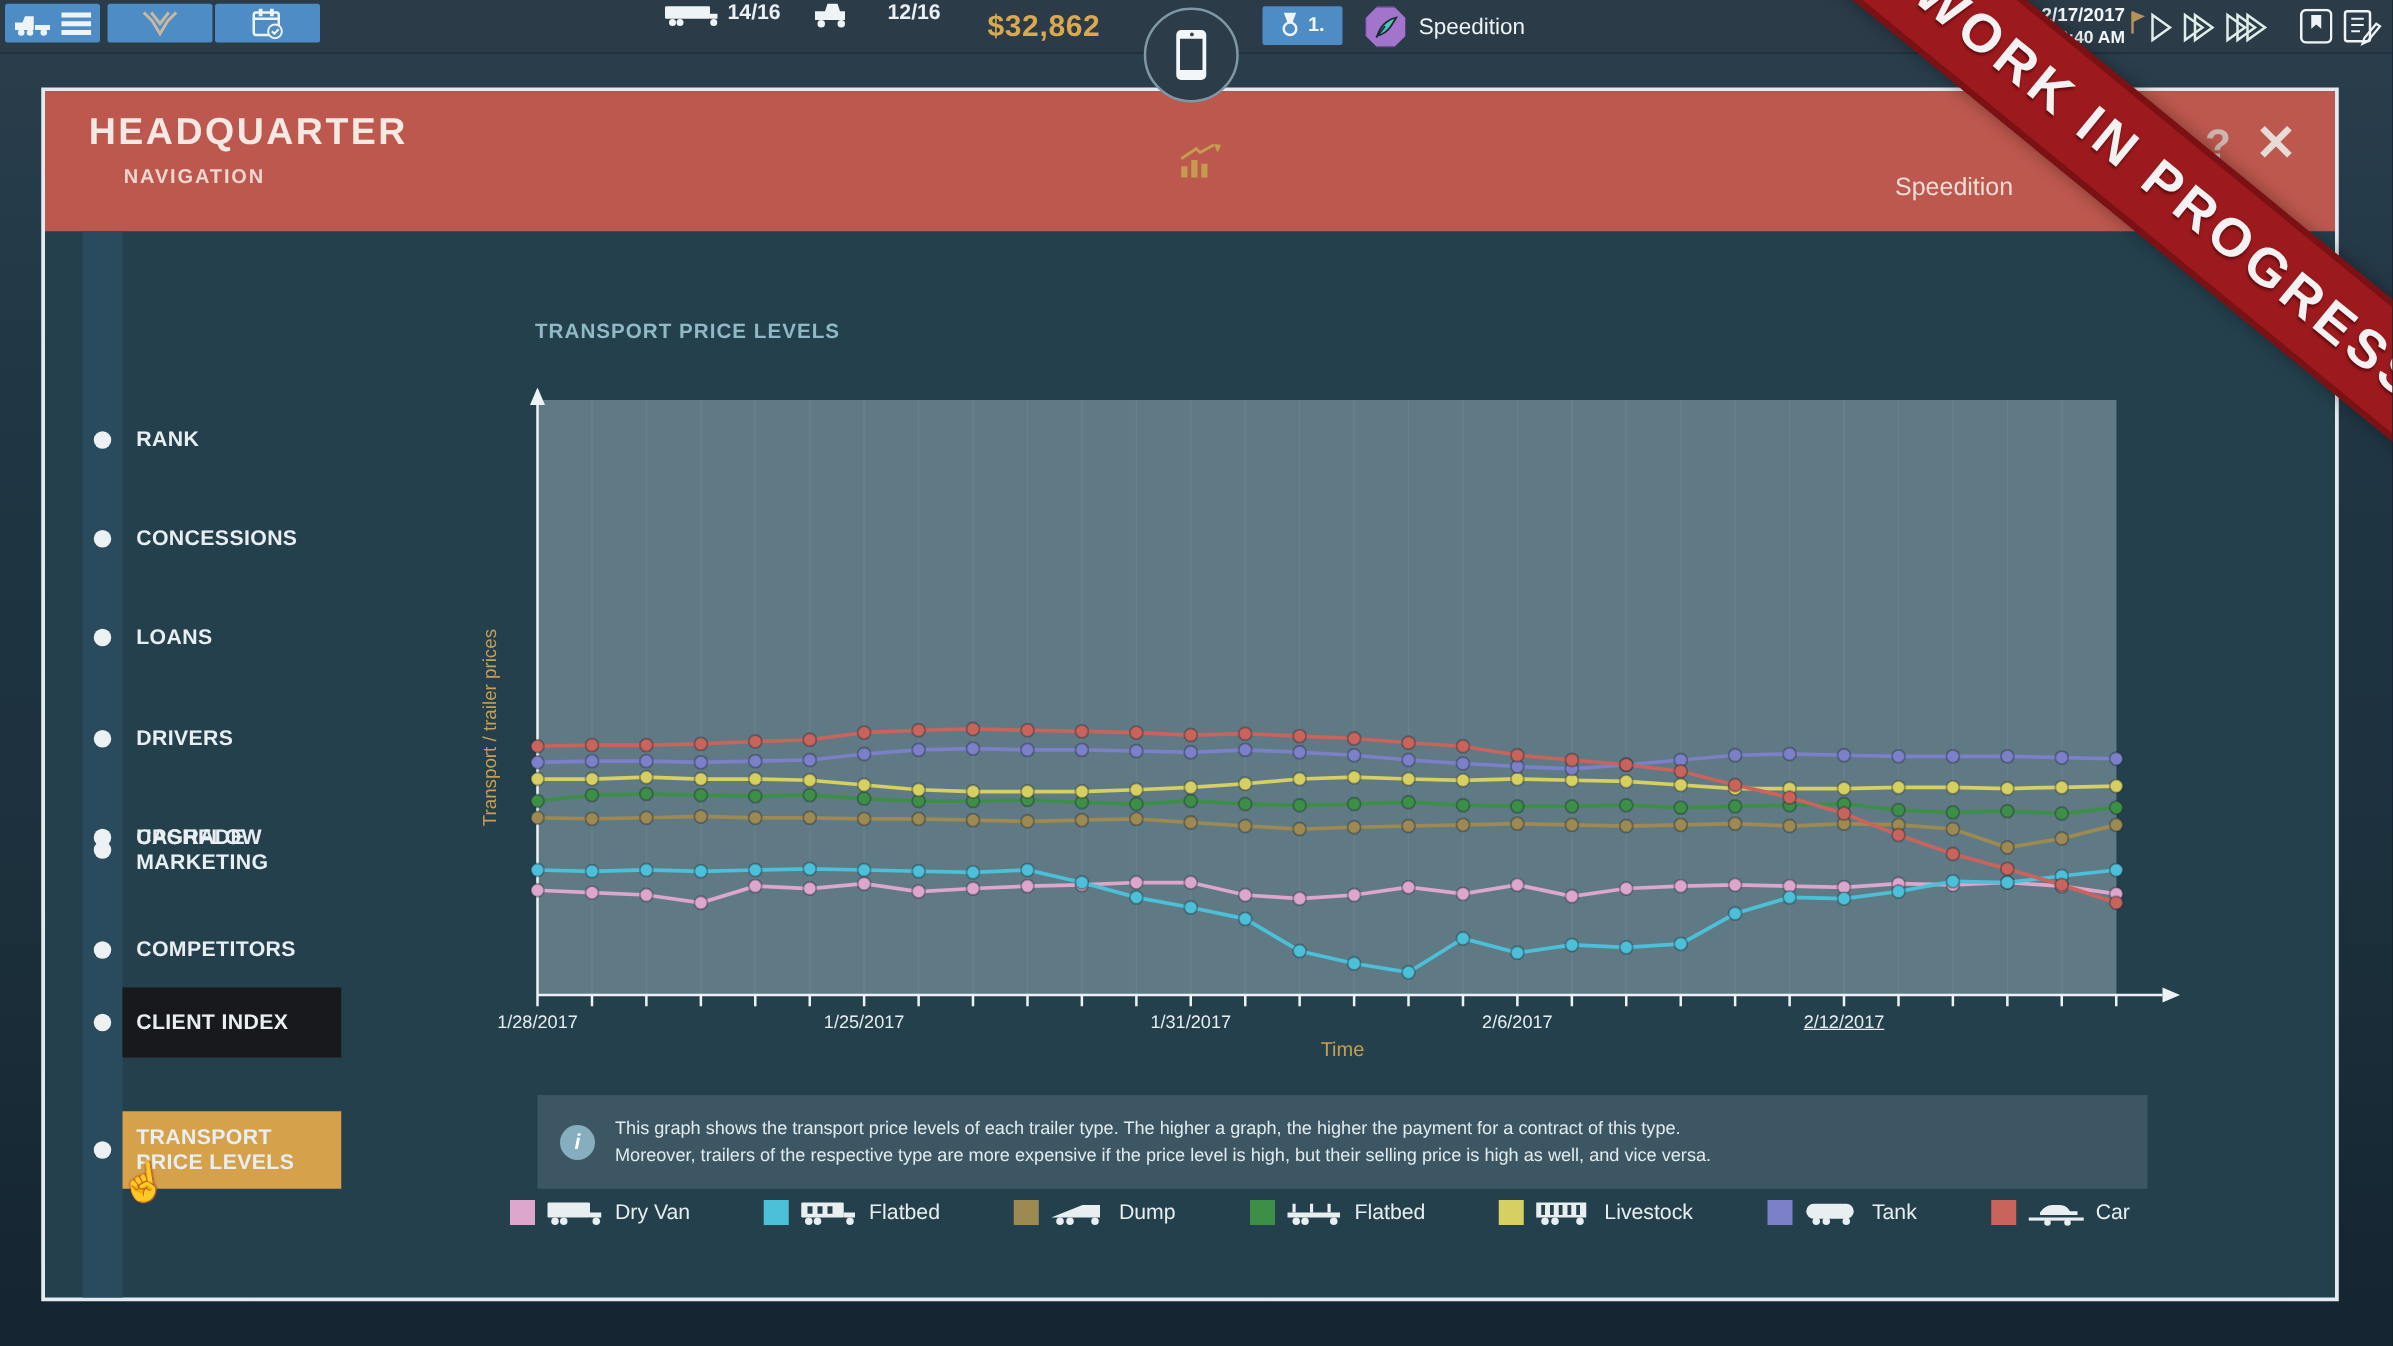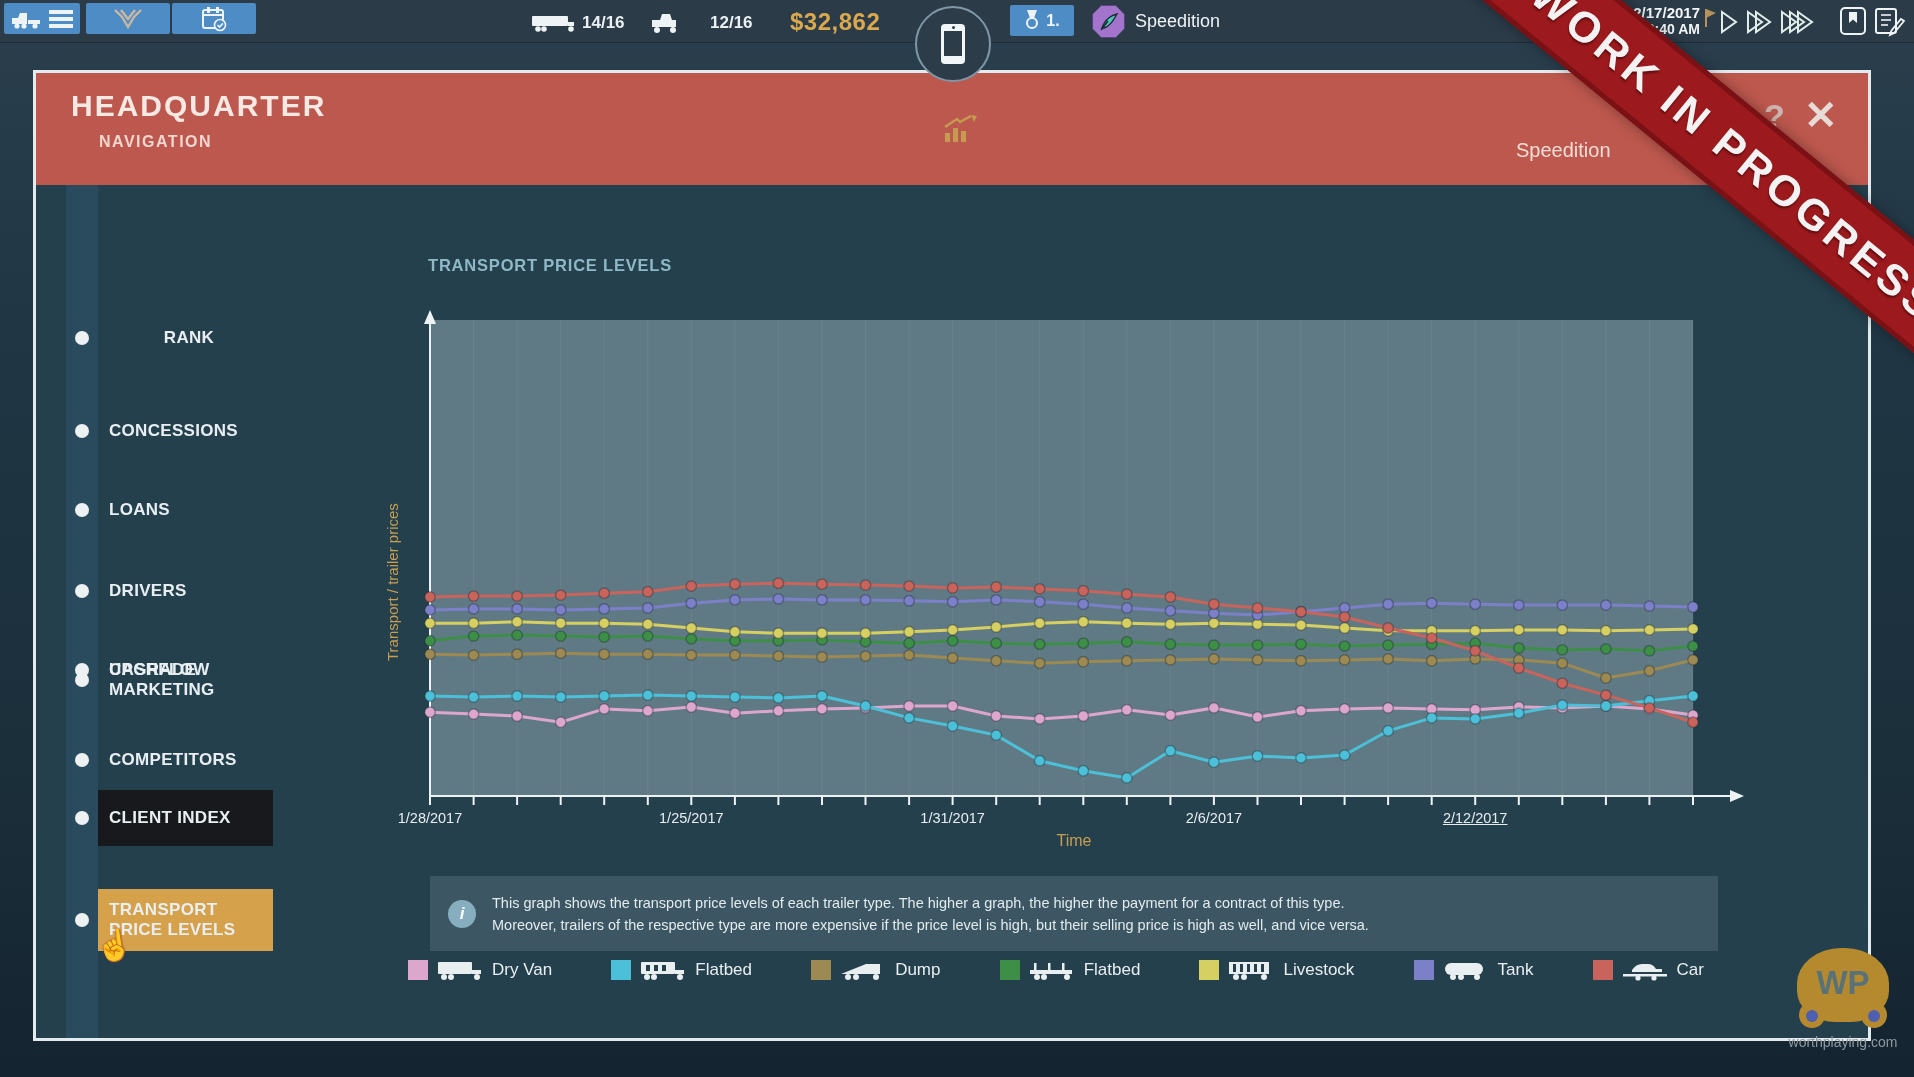--- a/index.html
+++ b/index.html
@@ -5,21 +5,21 @@
   html,body{margin:0;padding:0;background:#0d161c;}
   *{box-sizing:border-box;font-family:"Liberation Sans",sans-serif;}
   .stage{position:relative;width:1914px;height:1077px;overflow:hidden;
          background:linear-gradient(180deg,#2b3f4d 0%,#203644 30%,#1b2f3b 70%,#142430 100%);}
 
   
   .topbar{position:absolute;left:0;top:0;width:1914px;height:43px;background:#2b3b48;
           border-bottom:1px solid #1e2c37;z-index:5;}
   .tb-btn{position:absolute;top:3px;height:31px;background:#4d8cc5;border-radius:2px;
           display:flex;align-items:center;justify-content:center;gap:8px;cursor:pointer;}
-  .tb-stat{position:absolute;top:0;height:46px;display:flex;align-items:center;gap:7px;
+  .tb-stat{position:absolute;top:0;height:46px;display:flex;gap:7px;
            color:#e9eff2;font-size:17px;font-weight:bold;}
   .tb-money{position:absolute;top:0;height:43px;display:flex;align-items:center;
             color:#d9a84f;font-size:24px;font-weight:bold;letter-spacing:.5px;}
   .phone-circle{position:absolute;left:915px;top:6px;width:76px;height:76px;border-radius:50%;
             background:#2c3c49;border:2px solid #7e98a6;z-index:30;display:flex;align-items:center;justify-content:center;}
   .phone-body{width:24px;height:40px;background:#f2f6f8;border-radius:4px;position:relative;}
   .phone-screen{position:absolute;left:3px;top:7px;right:3px;bottom:8px;background:#2c3c49;}
   .phone-dot{position:absolute;left:50%;top:2px;width:3px;height:3px;margin-left:-1.5px;border-radius:50%;background:#2c3c49;}
   .medal-btn{position:absolute;left:1010px;top:5px;width:64px;height:31px;background:#4d8cc5;border-radius:2px;
              display:flex;align-items:center;justify-content:center;gap:6px;color:#f0f5f8;font-size:16px;font-weight:bold;}
@@ -265,21 +265,21 @@
           <path d="M30 0 l6 1 l-3 6 Z" fill="#c49b4f"></path>
         </svg>
       </div>
       <div class="header-company">Speedition</div>
       <div class="help-btn">?</div>
       <div class="close-btn">✕</div>
     </div>
 
     <div class="bullet-strip"></div>
     <nav>
-      <div class="side-item" style="top:237px;text-align:center;">
+      <div class="side-item" style="top:251px;">
         <span class="bullet"></span>
         <span class="side-label">RANK</span>
       </div>
       <div class="side-item" style="top:330px;">
         <span class="bullet"></span>
         <span class="side-label">CONCESSIONS</span>
       </div>
       <div class="side-item" style="top:409px;">
         <span class="bullet"></span>
         <span class="side-label">LOANS</span>
@@ -711,26 +711,14 @@
         <span>Car</span>
       </div>
 
     </div>
   </section>
 
   <div class="wip-band">
     <span class="wip-text">WORK IN PROGRESS</span>
   </div>
 
-  <div class="wp-logo">
-    <div class="wp-blob">
-      <div class="foot l">
-          <div class="dot"></div>
-        </div>
-      <div class="foot r">
-          <div class="dot"></div>
-        </div>
-      <div class="wp-txt">WP</div>
-    </div>
-    <div class="wp-caption">worthplaying.com</div>
-  </div>
 
 </div>
 
 </body></html>

